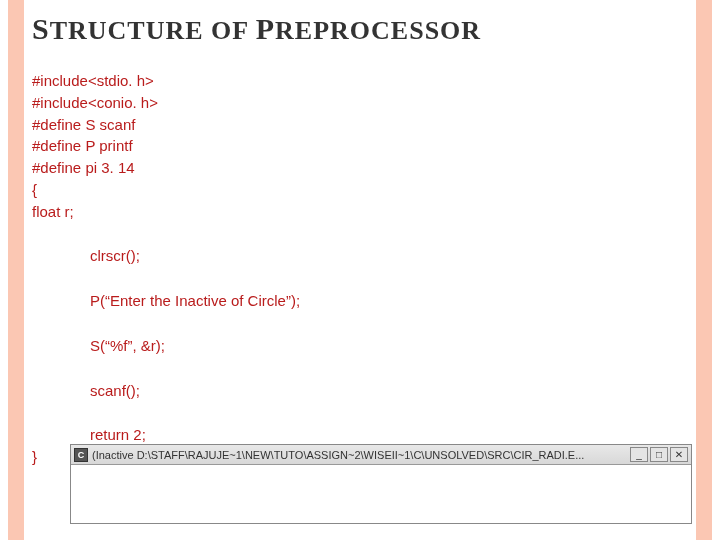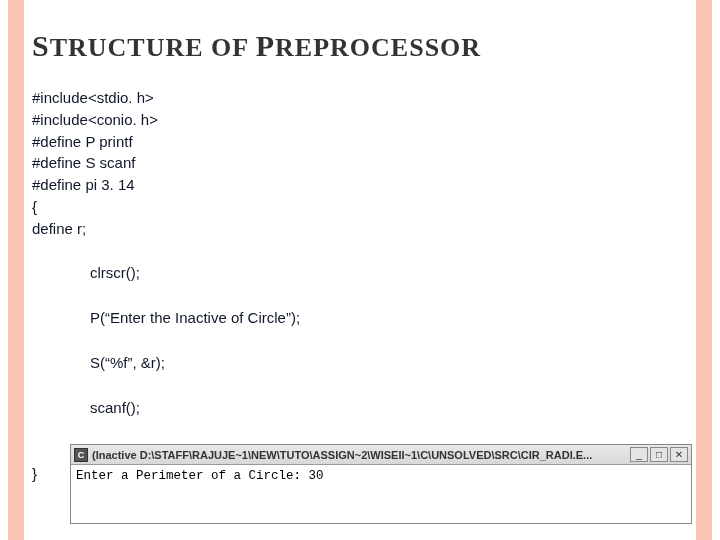--- a/index.html
+++ b/index.html
@@ -23,35 +23,35 @@
     position: absolute;
     right: 8px;
     top: 0;
     width: 16px;
     height: 540px;
     background: #fbc7b3;
   }
   .content {
     position: absolute;
     left: 32px;
-    top: 29px;
+    top: 12px;
     right: 32px;
   }
   .title {
     font-family: Georgia, 'Times New Roman', serif;
     font-size: 26px;
     letter-spacing: 1px;
     color: #333;
     margin-bottom: 24px;
   }
   .title .cap { font-size: 30px; }
   .code {
     font-size: 15px;
     line-height: 1.45;
-    color: #0f172a;
+    color: #b91c1c;
     font-family: Arial, sans-serif;
   }
   .indent { padding-left: 58px; margin-top: 23px; }
   .console-wrap {
     position: absolute;
     left: 70px;
     right: 28px;
     top: 444px;
     height: 80px;
     border: 1px solid #888;
@@ -71,21 +71,21 @@
     color: #333;
   }
   .titlebar .cicon {
     width: 14px; height: 14px;
     background: #555; color: #fff;
     display: inline-flex; align-items: center; justify-content: center;
     font-size: 9px; font-weight: bold;
     margin-right: 4px;
     border: 1px solid #333;
   }
-  .titlebar .titletext { flex: 1; white-space: nowrap; overflow: hidden; font-weight: bold; }
+  .titlebar .titletext { flex: 1; white-space: nowrap; overflow: hidden; }
   .winbtn {
     width: 18px; height: 15px;
     background: #e4e4e4;
     border: 1px solid #888;
     display: inline-flex; align-items: center; justify-content: center;
     font-size: 10px; margin-left: 2px;
     cursor: pointer;
   }
   .console-body {
     padding: 3px 5px;
@@ -113,40 +113,39 @@
 <div class="circle"></div>
 
 <div class="content">
   <h1 class="title">
     <span class="cap">S</span><span>TRUCTURE</span><span> OF </span><span class="cap">P</span><span>REPROCESSOR</span>
   </h1>
 
   <div class="code">
     <div>#include&lt;stdio. h&gt;</div>
     <div>#include&lt;conio. h&gt;</div>
+    <div>#define S scanf</div>
     <div>#define P printf</div>
-    <div>#define S scanf</div>
     <div>#define pi 3. 14</div>
     <div>{</div>
-    <div> define r;</div>
+    <div> float r;</div>
     <div class="indent">clrscr();</div>
     <div class="indent">P(“Enter the Inactive of Circle”);</div>
     <div class="indent">S(“%f”, &amp;r);</div>
     <div class="indent">scanf();</div>
     <div class="indent">return 2;</div>
     <div>}</div>
   </div>
 </div>
 
 <div class="console-wrap">
   <div class="titlebar">
     <span class="cicon">C</span>
     <span class="titletext">
       <span>(Inactive </span><span>D:\STAFF\RAJUJE~1\NEW\TUTO\ASSIGN~2\WISEII~1\C\UNSOLVED\SRC\CIR_RADI.E...</span>
     </span>
     <span class="winbtn">_</span>
     <span class="winbtn">□</span>
     <span class="winbtn">✕</span>
   </div>
   <div class="console-body">
-    <div>Enter a Perimeter of a Circle: 30</div>
   </div>
 </div>
 
 </body></html>

